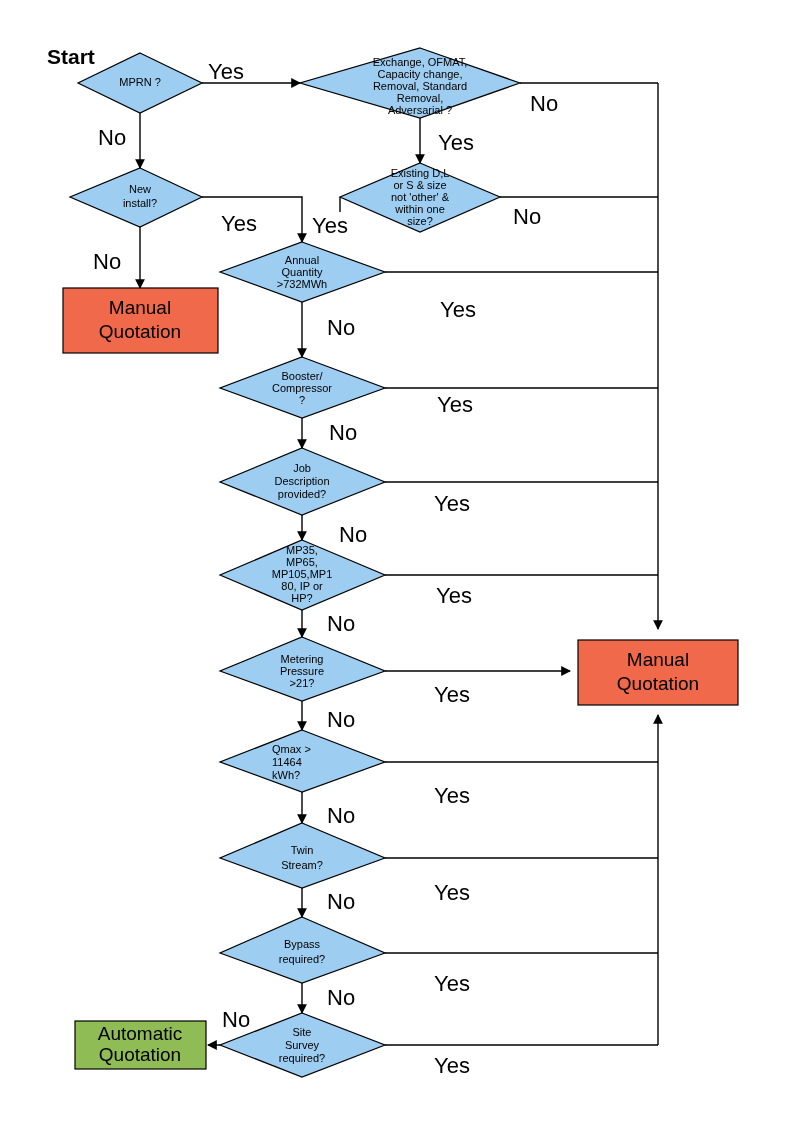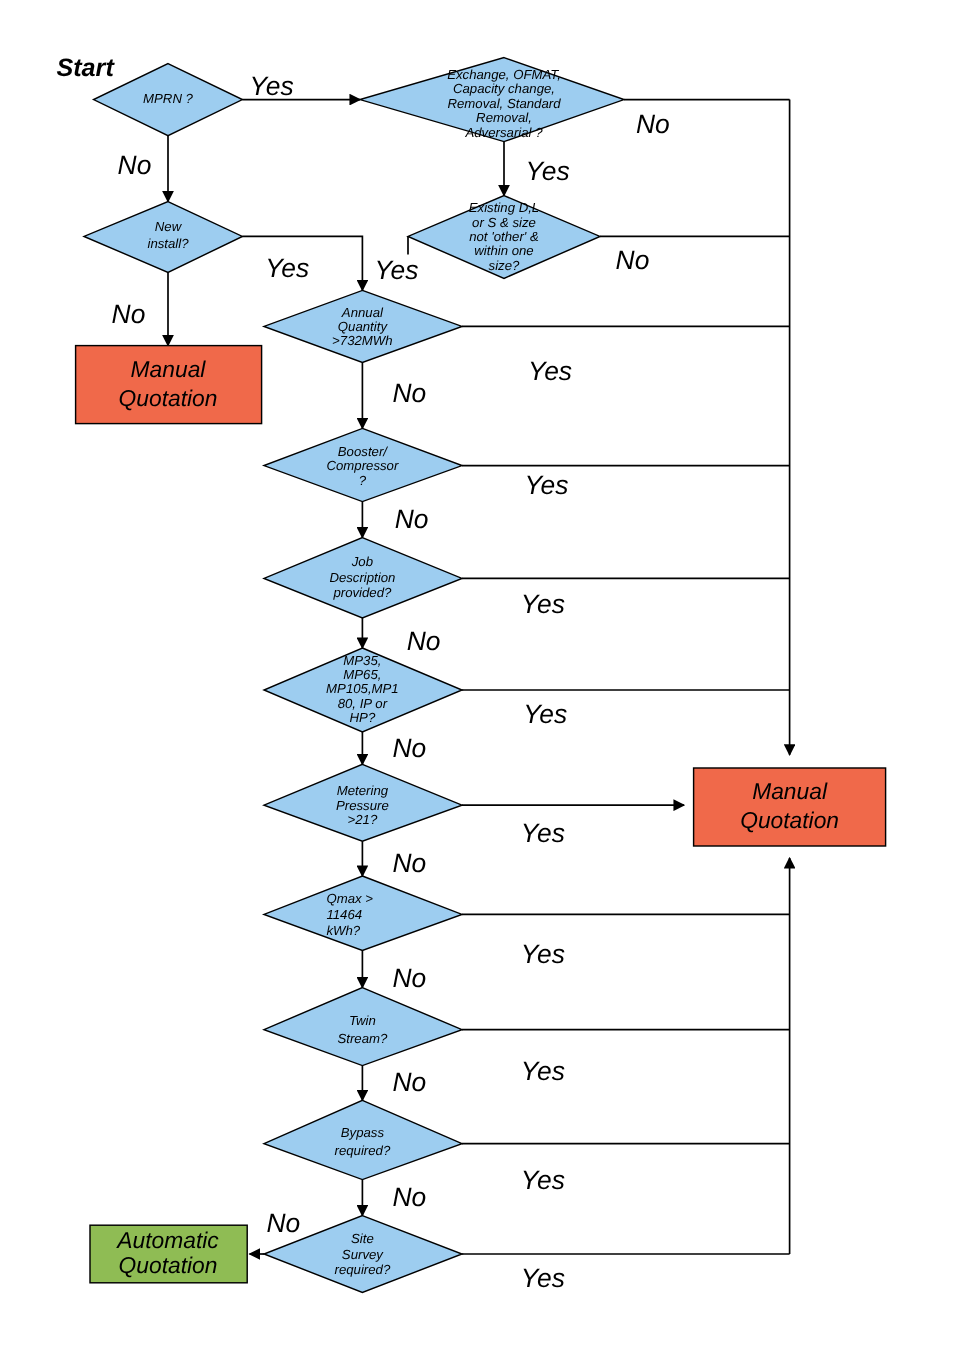--- a/index.html
+++ b/index.html
@@ -10,21 +10,20 @@
   body {
     width: 794px;
     height: 1123px;
     font-family: "Liberation Sans", sans-serif;
     overflow: hidden;
   }
   #flowchart-root {
     position: relative;
     width: 794px;
     height: 1123px;
-    font-style: italic;
   }
   svg#flow-svg {
     display: block;
     width: 794px;
     height: 1123px;
   }
   .shape-outline {
     stroke: #000000;
     stroke-width: 1.2;
   }

